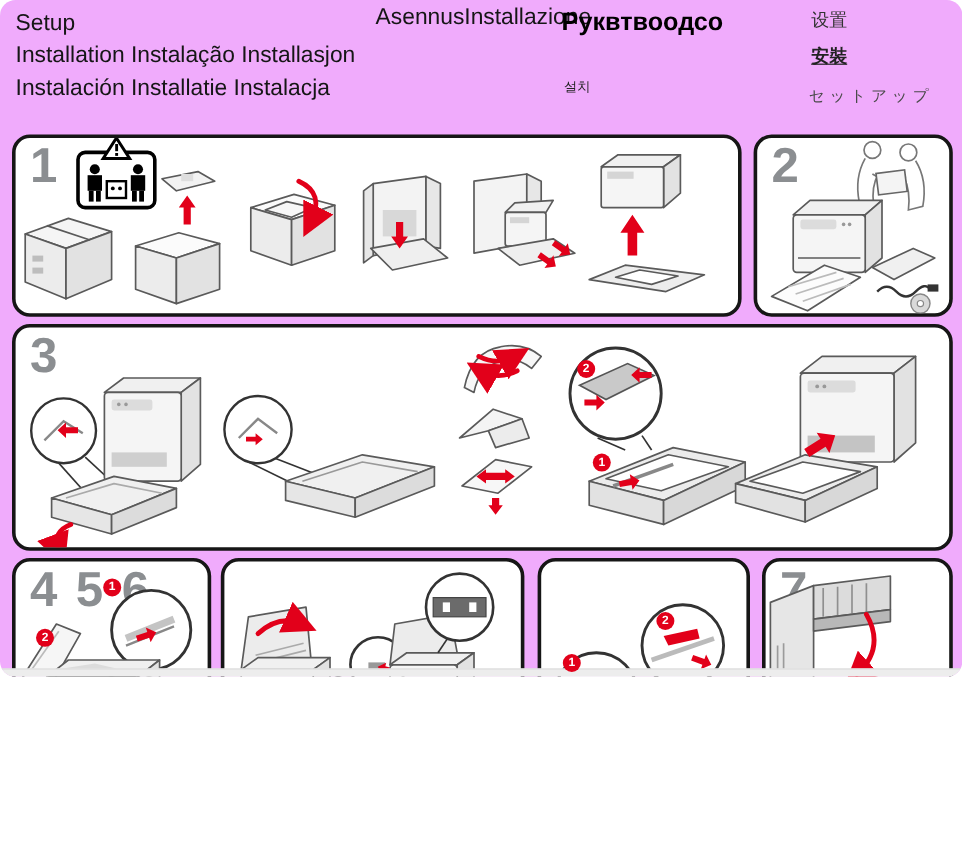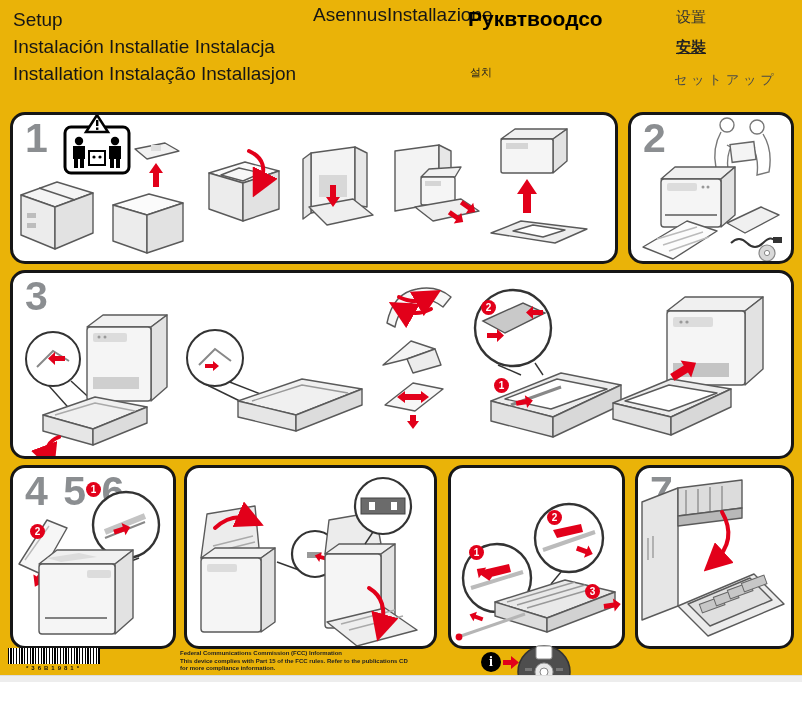--- a/index.html
+++ b/index.html
@@ -1,17 +1,17 @@
 <!DOCTYPE html>
 <html><head>
 <meta charset="utf-8">
 <style>
   html,body{margin:0;padding:0;background:#fff;}
-  .sheet{position:relative;width:802px;height:682px;background:#eab308;overflow:hidden;
-         font-family:"Liberation Sans",sans-serif;color:#111;}
+  .sheet{position:relative;width:802px;height:564px;background:#f0abfc;overflow:hidden;
+         font-family:"Liberation Sans",sans-serif;color:#111;border-radius:13px;}
   
   .hdr-left{position:absolute;left:13px;top:6px;font-size:19px;line-height:27px;color:#161616;}
   .hdr-mid-lat{position:absolute;left:313px;top:4px;font-size:19px;color:#161616;}
   .hdr-ru{position:absolute;left:468px;top:4px;font-size:21px;font-weight:bold;line-height:29px;color:#000;}
   .hdr-ko{position:absolute;left:470px;top:65px;font-size:11px;color:#222;}
   .hdr-cjk1{position:absolute;left:676px;top:8px;font-size:15px;color:#333;}
   .hdr-cjk2{position:absolute;left:676px;top:38px;font-size:15px;font-weight:bold;color:#222;text-decoration:underline;}
   .hdr-cjk3{position:absolute;left:674px;top:71px;font-size:13px;letter-spacing:4px;color:#4a4a4a;}
   
   .panel{position:absolute;border:3px solid #161616;border-radius:15px;background:#fff;box-sizing:border-box;}
@@ -41,22 +41,22 @@
   .red{fill:#e2001a;stroke:none;}
   .redline{stroke:#e2001a;stroke-width:4;fill:none;stroke-linecap:round;}
 </style>
 </head>
 <body>
 
 <div class="sheet">
 
   <div class="hdr-left">
     <div>Setup</div>
+    <div>Installation Instalação Installasjon</div>
     <div>Instalación Installatie Instalacja</div>
-    <div>Installation Instalação Installasjon</div>
   </div>
   <div class="hdr-mid-lat">AsennusInstallazione</div>
   <div class="hdr-ru">
     <div>Руквтвоодсо</div>
   </div>
   <div class="hdr-ko">설치</div>
   <div class="hdr-cjk1">设置</div>
   <div class="hdr-cjk2">安裝</div>
   <div class="hdr-cjk3">セットアップ</div>
 

